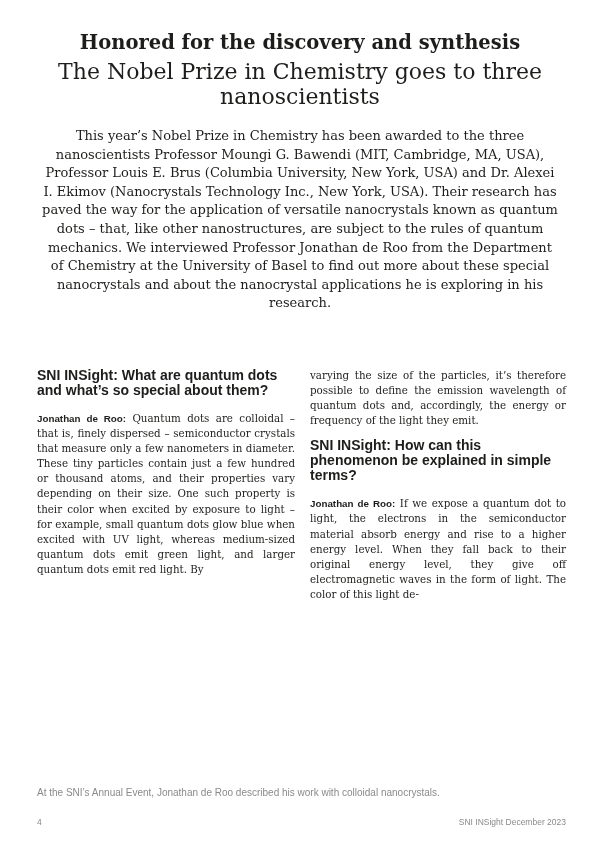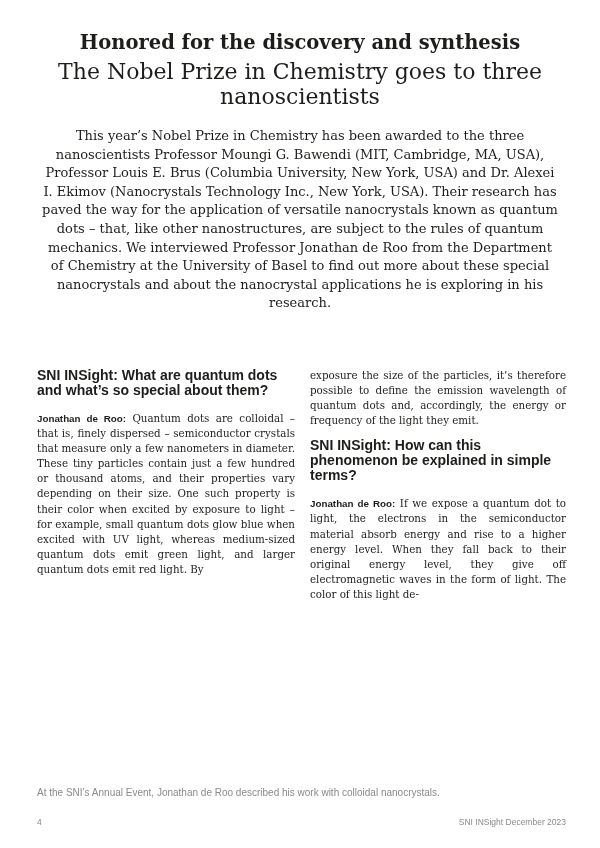--- a/index.html
+++ b/index.html
@@ -127,21 +127,21 @@
   <div class="intro">This year’s Nobel Prize in Chemistry has been awarded to the three nanoscientists Professor Moungi G. Bawendi (MIT, Cambridge, MA, USA), Professor Louis E. Brus (Columbia University, New York, USA) and Dr. Alexei I. Ekimov (Nanocrystals Technology Inc., New York, USA). Their research has paved the way for the application of versatile nanocrystals known as quantum dots – that, like other nanostructures, are subject to the rules of quantum mechanics. We interviewed Professor Jonathan de Roo from the Department of Chemistry at the University of Basel to find out more about these special nanocrystals and about the nanocrystal applications he is exploring in his research.</div>
 
   <div class="columns">
 
     <div class="col">
       <p class="question">SNI INSight: What are quantum dots and what’s so special about them?</p>
       <p class="body-par"><span class="lead">Jonathan de Roo:</span><span> Quantum dots are colloidal – that is, finely dispersed – semiconductor crystals that measure only a few nanometers in diameter. These tiny particles contain just a few hundred or thousand atoms, and their properties vary depending on their size. One such property is their color when excited by exposure to light – for example, small quantum dots glow blue when excited with UV light, whereas medium-sized quantum dots emit green light, and larger quantum dots emit red light. By</span></p>
     </div>
 
     <div class="col">
-      <p class="body-par">exposure the size of the particles, it’s therefore possible to define the emission wavelength of quantum dots and, accordingly, the energy or frequency of the light they emit.</p>
+      <p class="body-par">varying the size of the particles, it’s therefore possible to define the emission wavelength of quantum dots and, accordingly, the energy or frequency of the light they emit.</p>
       <p class="question mid">SNI INSight: How can this phenomenon be explained in simple terms?</p>
       <p class="body-par"><span class="lead">Jonathan de Roo:</span><span> If we expose a quantum dot to light, the electrons in the semiconductor material absorb energy and rise to a higher energy level. When they fall back to their original energy level, they give off electromagnetic waves in the form of light. The color of this light de-</span></p>
     </div>
 
   </div>
 
   <div class="caption">At the SNI’s Annual Event, Jonathan de Roo described his work with colloidal nanocrystals.</div>
 
   <div class="footer">
     <span>4</span>

